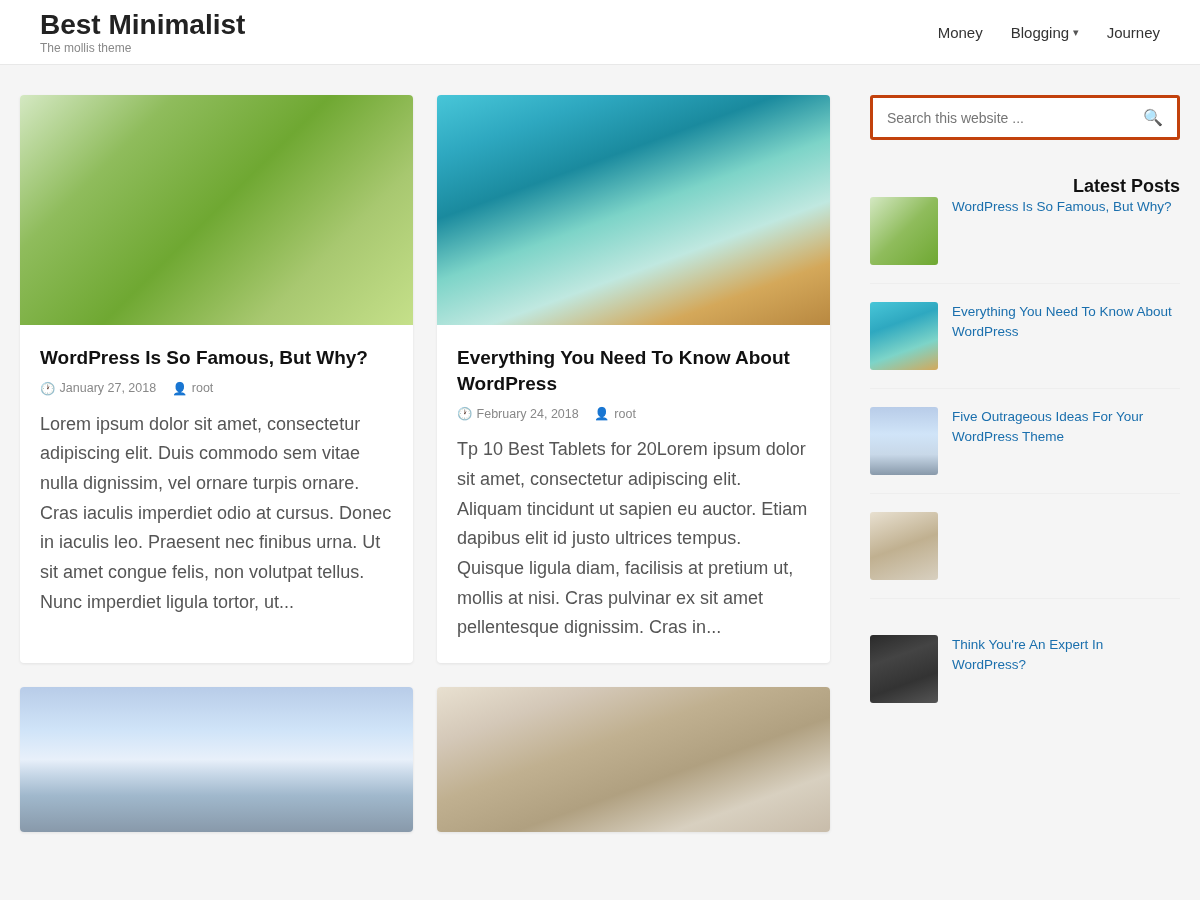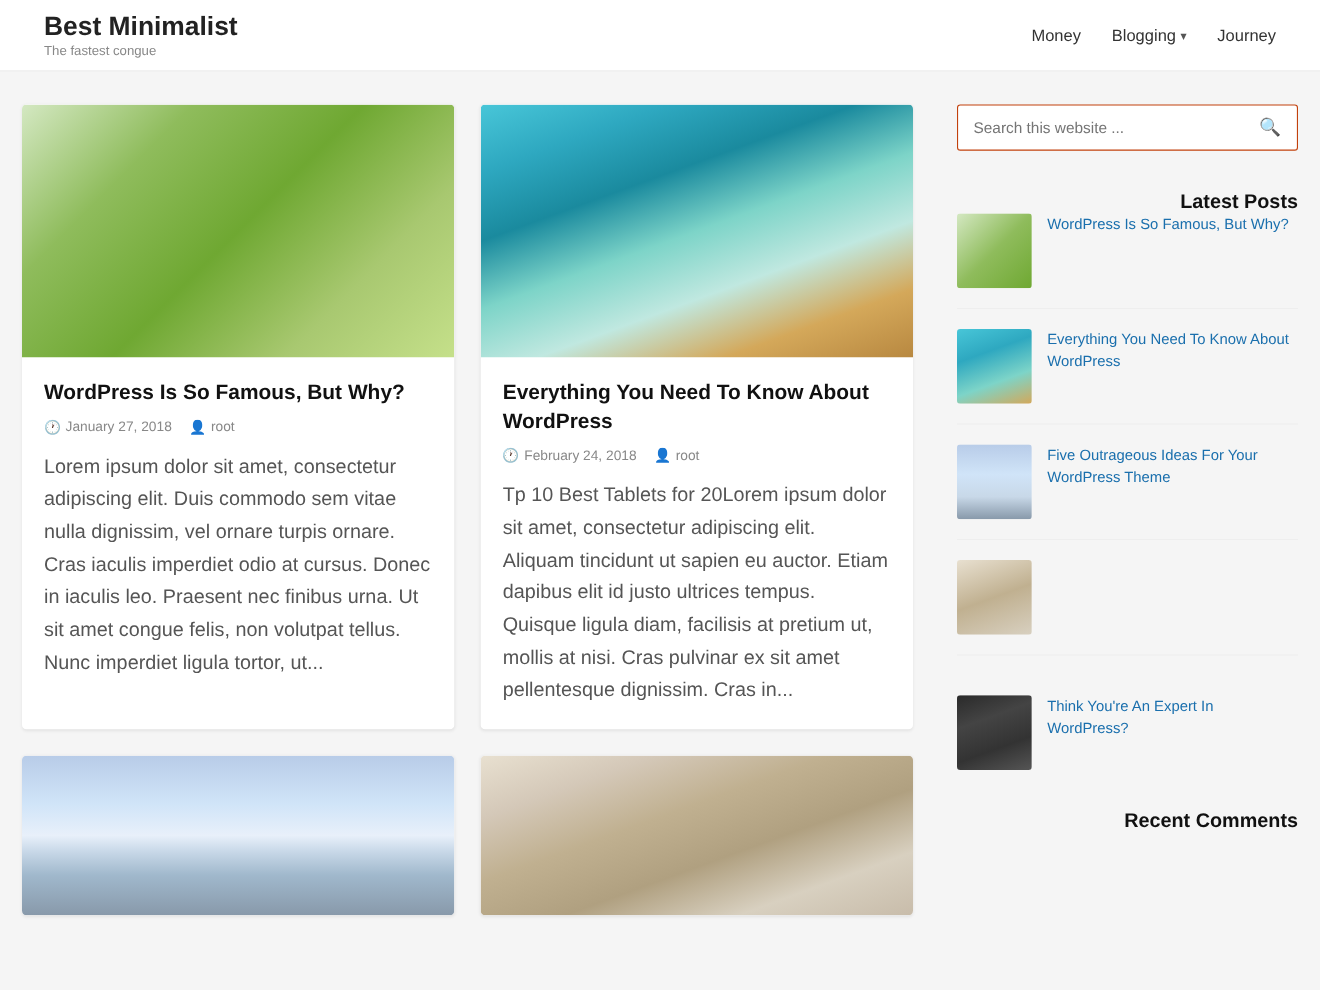--- a/index.html
+++ b/index.html
@@ -9,21 +9,21 @@
     .header {
       background: #fff;
       border-bottom: 1px solid #e8e8e8;
       display: flex;
       align-items: center;
       justify-content: space-between;
       padding: 14px 40px;
       height: 65px;
     }
     .header-logo { display: flex; flex-direction: column; }
-    .header-logo-title { font-size: 24px; font-weight: 600; color: #222; }
+    .header-logo-title { font-size: 28px; font-weight: 600; color: #222; }
     .header-logo-subtitle { font-size: 12px; color: #888; }
     .header-nav { display: flex; align-items: center; gap: 28px; }
     .nav-item { font-size: 15px; color: #333; cursor: pointer; display: flex; align-items: center; gap: 4px; }
     .nav-dropdown-icon { font-size: 11px; color: #555; }
 
     
     .main-wrapper {
       max-width: 1200px;
       margin: 0 auto;
       padding: 30px 20px;
@@ -96,21 +96,21 @@
       height: 145px;
       overflow: hidden;
     }
 
     
     .sidebar { width: 310px; flex-shrink: 0; }
 
     
     .search-box {
       background: #fff;
-      border: 1px solid #c2410c;
+      border: 3px solid #c2410c;
       border-radius: 3px;
       display: flex;
       align-items: center;
       padding: 10px 14px;
       margin-bottom: 36px;
     }
     .search-input {
       flex: 1;
       border: none;
       outline: none;
@@ -202,21 +202,21 @@
       color: #111;
       text-align: right;
     }
   </style>
 </head>
 <body>
 
 <header class="header">
   <div class="header-logo">
     <span class="header-logo-title">Best Minimalist</span>
-    <span class="header-logo-subtitle">The fastest congue</span>
+    <span class="header-logo-subtitle">The mollis theme</span>
   </div>
   <nav class="header-nav">
     <span class="nav-item">
       <span>Money</span>
     </span>
     <span class="nav-item">
       <span>Blogging</span>
       <span class="nav-dropdown-icon">▾</span>
     </span>
     <span class="nav-item">
@@ -331,18 +331,15 @@
       <div class="latest-post-item">
         <div class="latest-post-thumb">
           <div class="thumb-dark"></div>
         </div>
         <div class="latest-post-text">
           <a>Think You're An Expert In WordPress?</a>
         </div>
       </div>
     </div>
 
-    <div class="sidebar-section">
-      <div class="recent-comments-title">Recent Comments</div>
-    </div>
 
   </aside>
 </div>
 
 </body></html>

